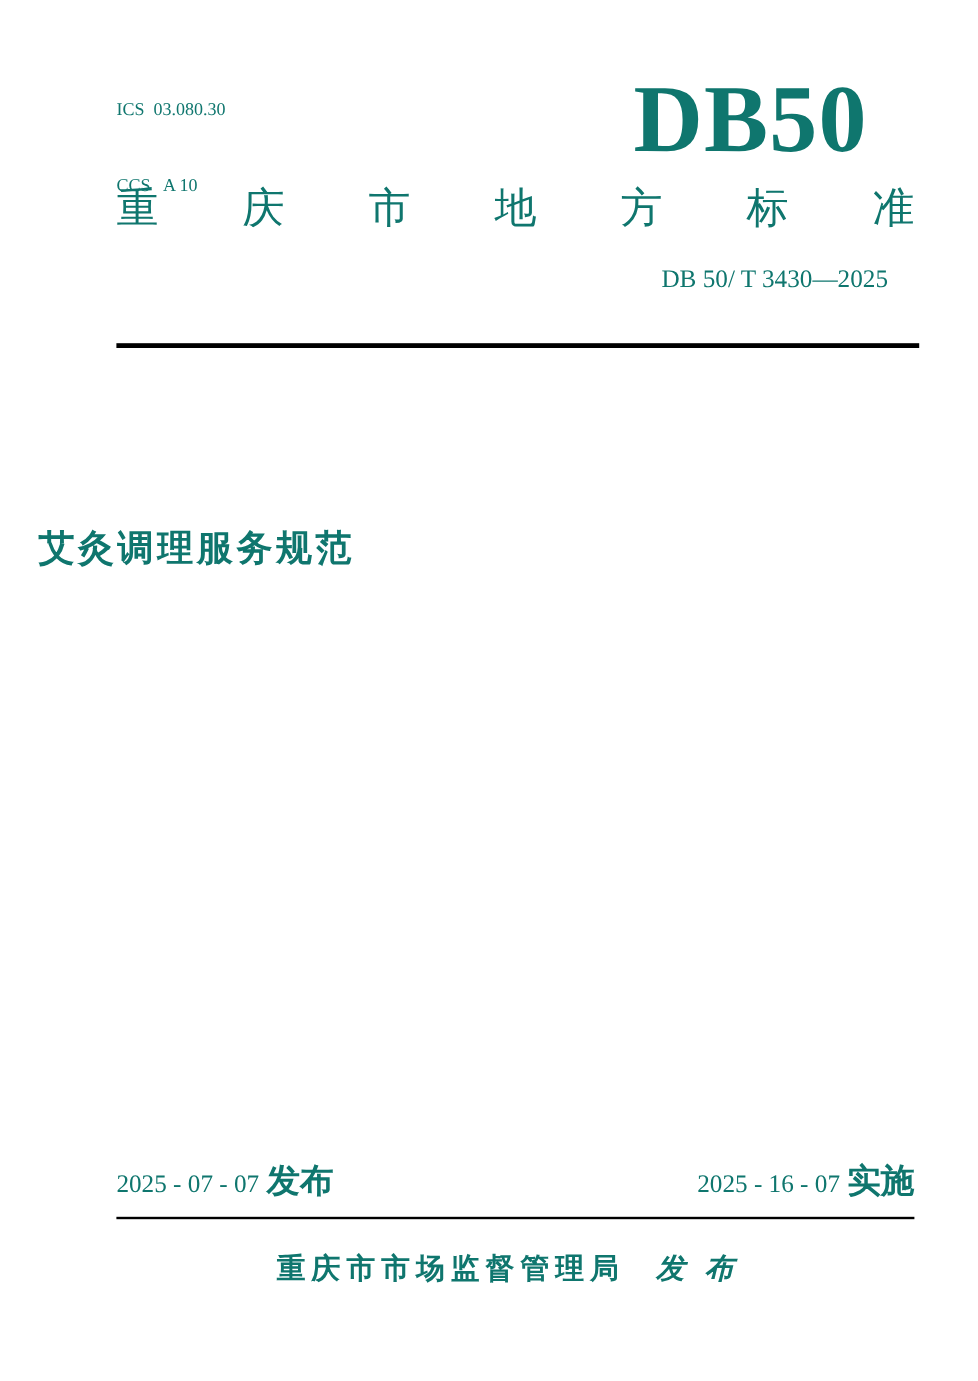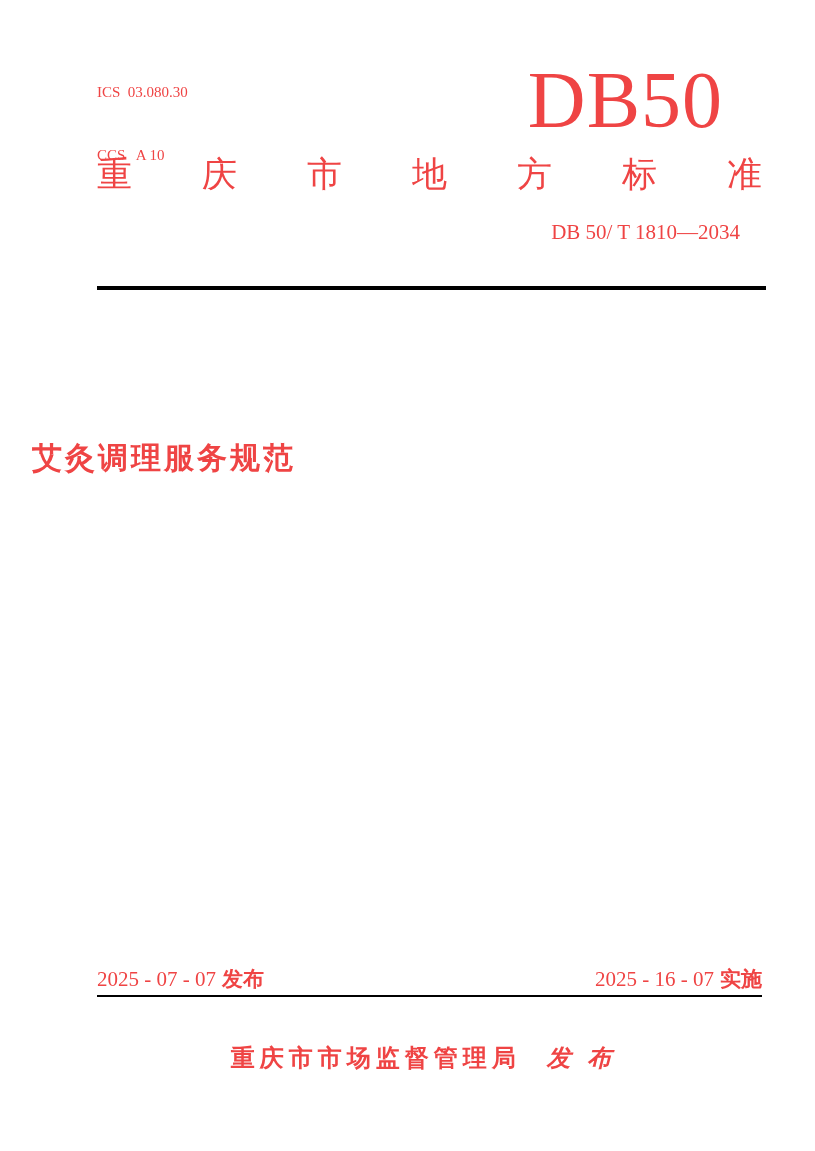--- a/index.html
+++ b/index.html
@@ -3,39 +3,39 @@
 <meta charset="utf-8">
 <style>
   * { margin: 0; padding: 0; box-sizing: border-box; }
   html, body { background: #888; }
   .page {
     position: relative;
     width: 815px;
     height: 1151px;
     margin: 0 auto;
     background: #ffffff;
-    color: #ef4444;
+    color: #0f766e;
     overflow: hidden;
     font-family: "Liberation Serif", serif;
   }
   .ics-block {
     position: absolute;
     left: 97px;
     top: 40px;
     font-family: "Liberation Serif", serif;
     font-size: 15px;
     line-height: 21px;
     white-space: pre;
   }
   .db-logo {
     position: absolute;
     top: 60px;
     right: 92px;
     font-family: "Liberation Serif", serif;
-    font-weight: normal;
+    font-weight: bold;
     font-size: 80px;
     line-height: 1;
     letter-spacing: 1px;
   }
   .standard-type {
     position: absolute;
     left: 97px;
     top: 155px;
     width: 665px;
     display: flex;
@@ -76,33 +76,33 @@
   }
   .dates-row {
     position: absolute;
     left: 97px;
     top: 966px;
     width: 665px;
     display: flex;
     justify-content: space-between;
     align-items: center;
     border-bottom: 2px solid #000000;
-    padding-bottom: 3px;
+    padding-bottom: 13px;
     font-size: 21px;
     line-height: 1.25;
   }
   .date-value {
     font-family: "Liberation Serif", serif;
     white-space: pre;
   }
   .date-label {
     font-family: "Liberation Sans", sans-serif;
     font-weight: bold;
     margin-left: 6px;
-    font-size: 21px;
+    font-size: 28px;
   }
   .date-group { display: inline-flex; align-items: baseline; }
   .publisher-row {
     position: absolute;
     left: 16px;
     top: 1044px;
     width: 100%;
     display: flex;
     justify-content: center;
     align-items: baseline;
@@ -130,21 +130,21 @@
   <div class="standard-type">
     <span>重</span>
     <span>庆</span>
     <span>市</span>
     <span>地</span>
     <span>方</span>
     <span>标</span>
     <span>准</span>
   </div>
 
-  <div class="doc-number">DB 50/ T 1810—2034</div>
+  <div class="doc-number">DB 50/ T 3430—2025</div>
 
   <div class="divider-rule"></div>
 
   <div class="doc-title">艾灸调理服务规范</div>
 
   <div class="dates-row">
     <span class="date-group">
       <span class="date-value">2025 - 07 - 07</span>
       <span class="date-label">发布</span>
     </span>

